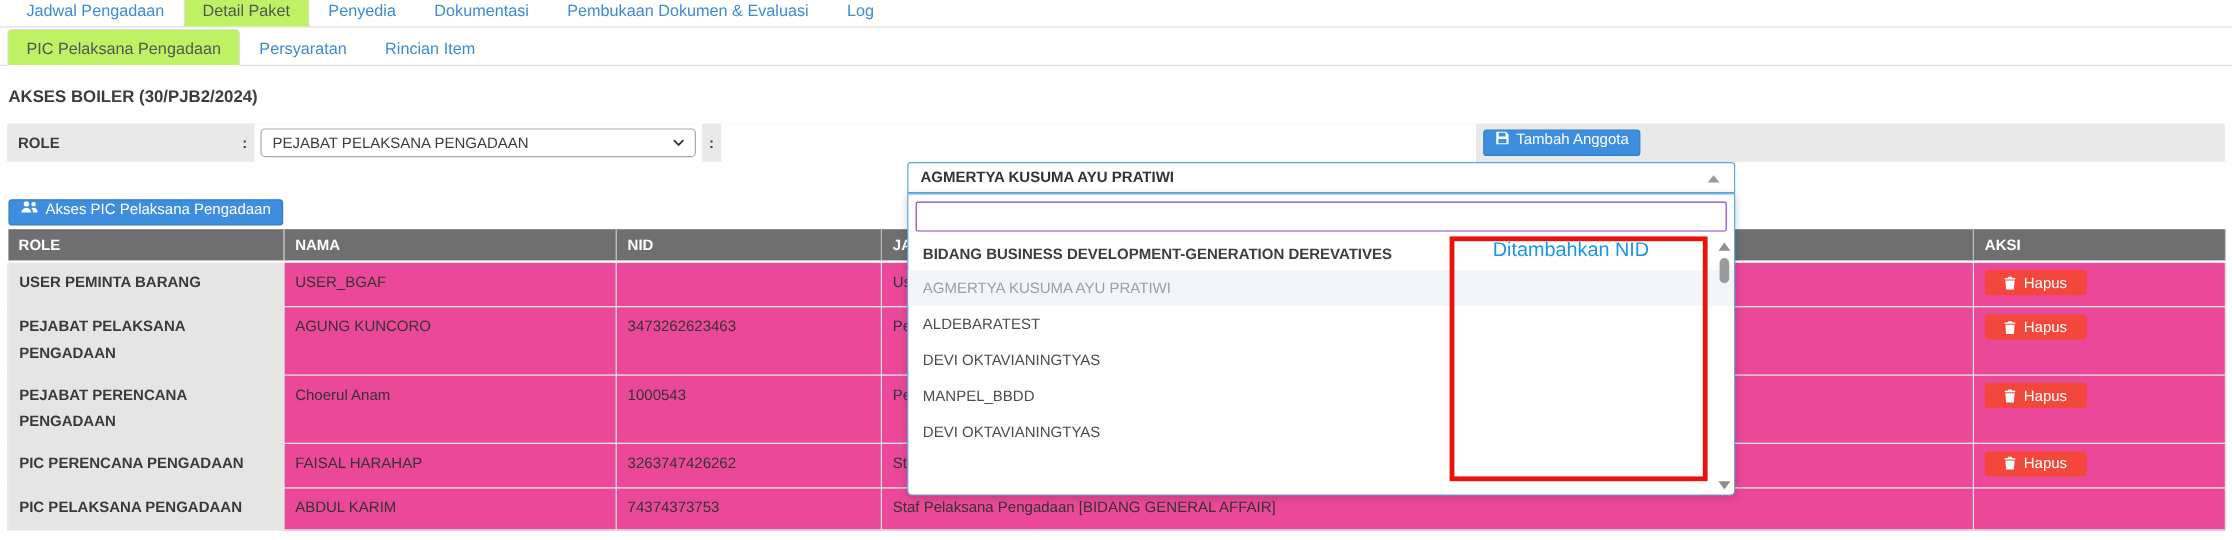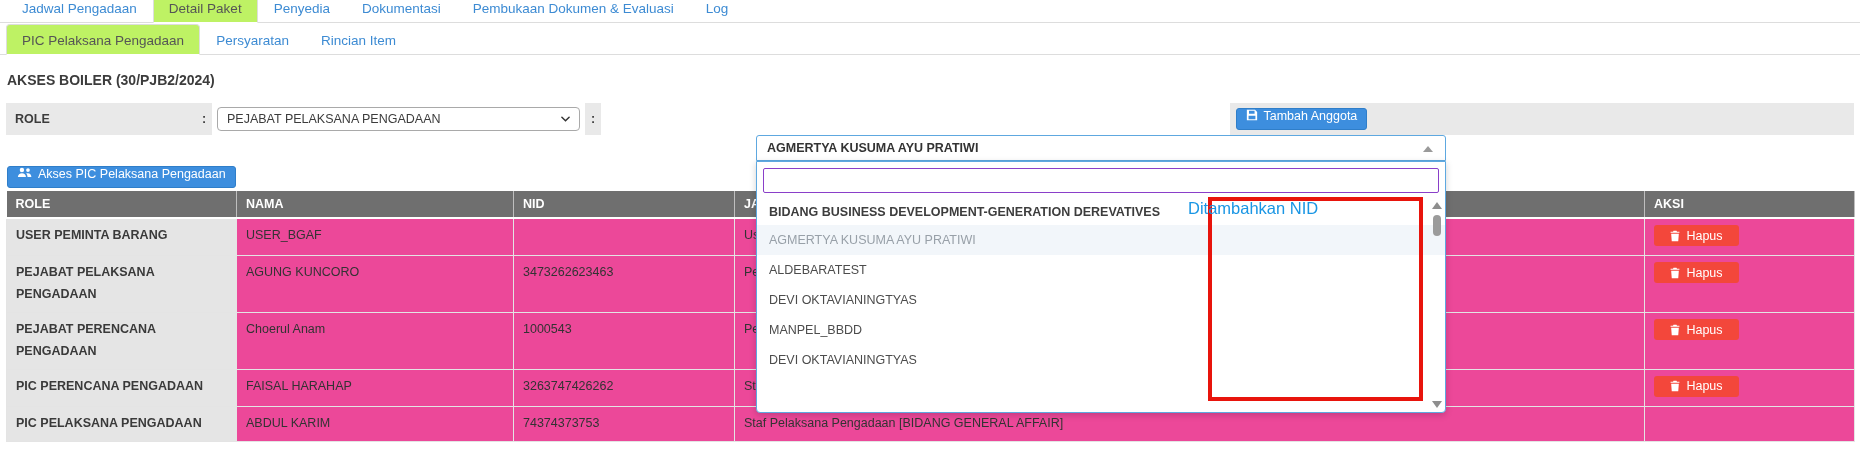--- a/index.html
+++ b/index.html
@@ -130,21 +130,21 @@
     border-left: 5px solid transparent; border-right: 5px solid transparent;
     border-top: 7px solid #8e8e8e;
   }
 
   
   .annot-box {
     position: absolute; left: 1208px; top: 197px; width: 215px; height: 204px;
     border: 4px solid #e8140c; z-index: 30; pointer-events: none;
   }
   .annot-text {
-    position: absolute; left: 1188px; top: 199px; z-index: 31;
+    position: absolute; left: 1244px; top: 199px; z-index: 31;
     font-size: 16.5px; color: #1a96e4; white-space: nowrap; pointer-events: none;
   }
 </style>
 </head>
 <body>
 
 <div class="nav-tabs">
   <div class="tab">Jadwal Pengadaan</div>
   <div class="tab active">Detail Paket</div>
   <div class="tab">Penyedia</div>

